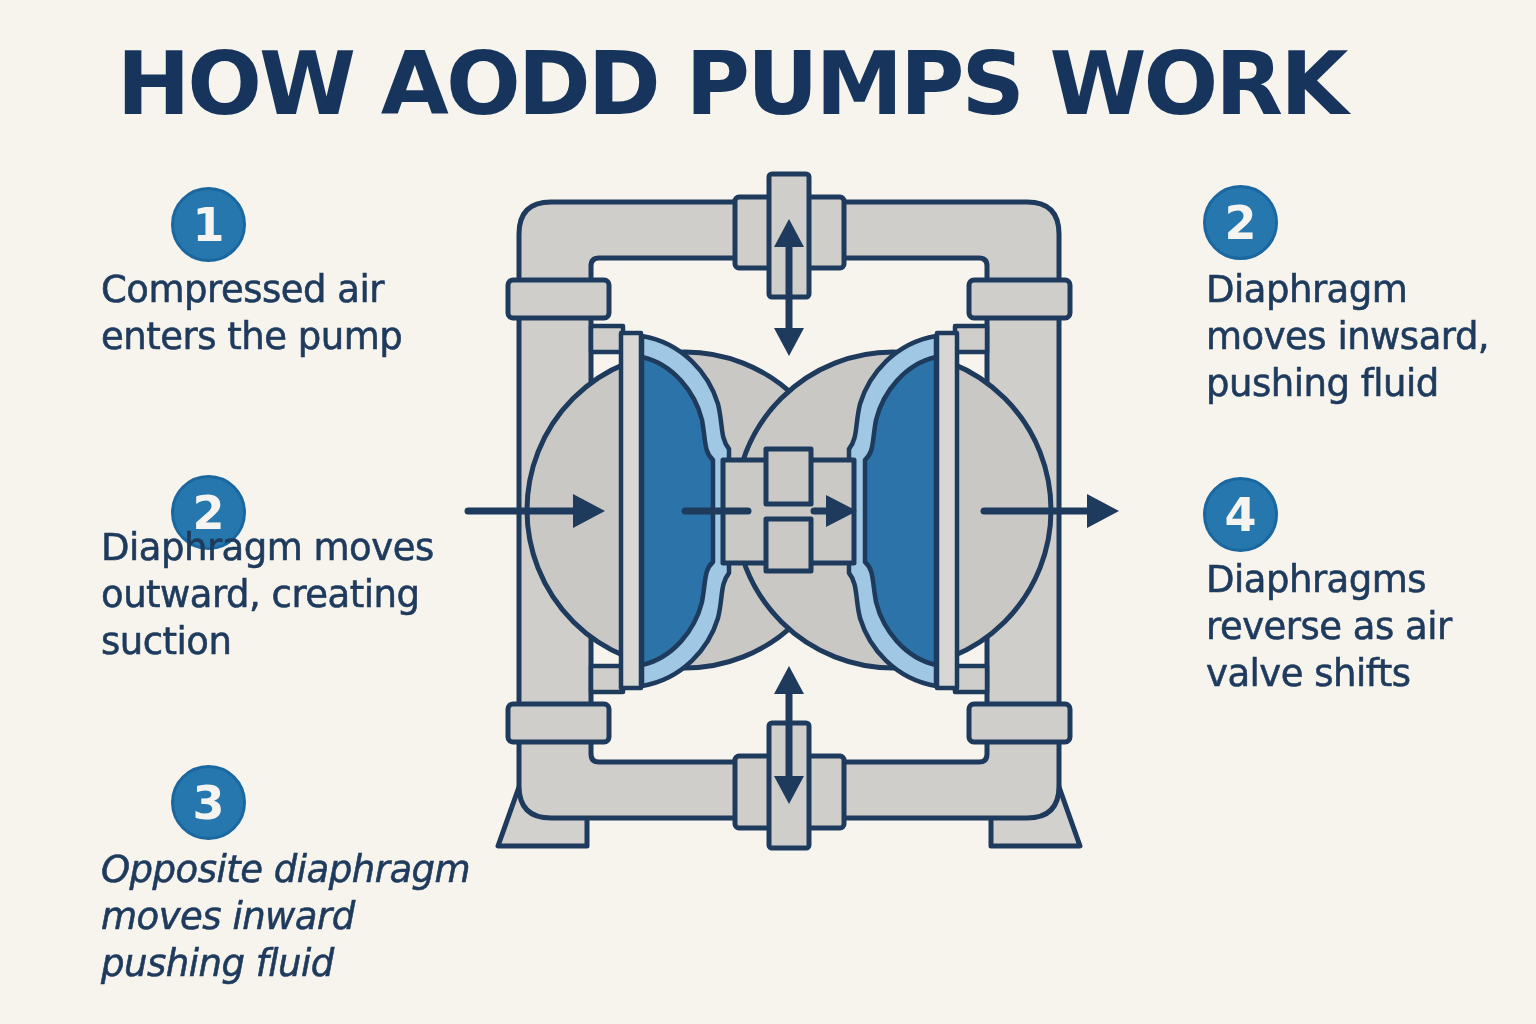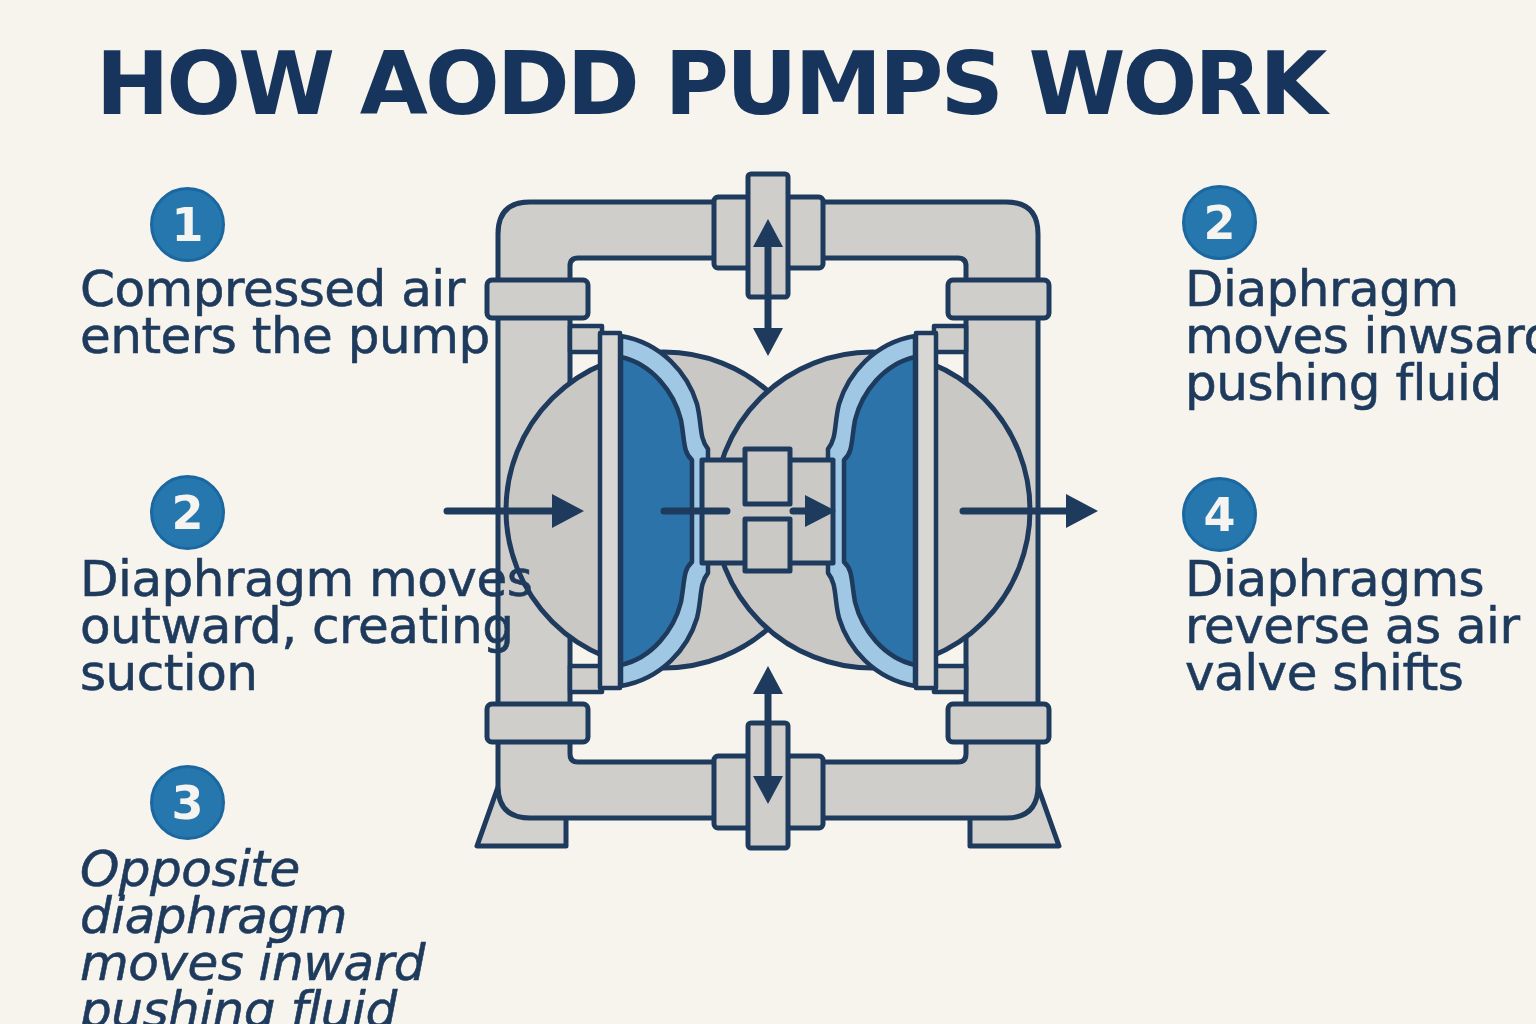--- a/index.html
+++ b/index.html
@@ -16,54 +16,54 @@
     --block-gray:#cbc9c6;
     --feet-gray:#d3d1ce;
   }
   *{margin:0;padding:0;box-sizing:border-box;}
   html,body{width:1536px;height:1024px;overflow:hidden;}
   body{
     background:var(--background);
     font-family:"DejaVu Sans","Liberation Sans",sans-serif;
     color:var(--navy);
   }
-  .stage{position:relative;width:1420px;height:1024px;}
+  .stage{position:relative;width:1420px;height:1024px;margin-left:21px;}
   .title{
     position:absolute;left:0;right:0;top:40px;
     text-align:center;
     font-size:88px;font-weight:bold;letter-spacing:-3px;
     color:var(--title-navy);
     line-height:1.0;
     white-space:nowrap;
   }
   .pump-svg{position:absolute;left:0;top:0;width:1536px;height:1024px;}
   .badge{
     position:absolute;
     width:75px;height:75px;border-radius:50%;
     background:var(--badge-blue);
     border:3px solid var(--badge-ring);
     display:flex;align-items:center;justify-content:center;
     color:#f5f4f0;
     font-size:46px;font-weight:bold;
   }
   .callout-text{
     position:absolute;
-    font-size:50px;
+    font-size:37px;
     line-height:47px;
     letter-spacing:-0.5px;
     color:var(--navy);
     white-space:pre-line;
     width:480px;
     -webkit-text-stroke:0.6px currentColor;
   }
   
   .badge.b1{left:150px;top:187px;}
   .text.t1{left:80px;top:266px;}
   .badge.b2{left:150px;top:475px;}
-  .text.t2{left:80px;top:556px;}
+  .text.t2{left:80px;top:524px;}
   .badge.b3{left:150px;top:765px;}
   .text.t3{left:80px;top:846px;font-style:italic;}
   .badge.b4{left:1182px;top:185px;}
   .text.t4{left:1185px;top:266px;}
   .badge.b5{left:1182px;top:477px;}
   .text.t5{left:1185px;top:556px;}
 </style>
 </head>
 <body>
 

